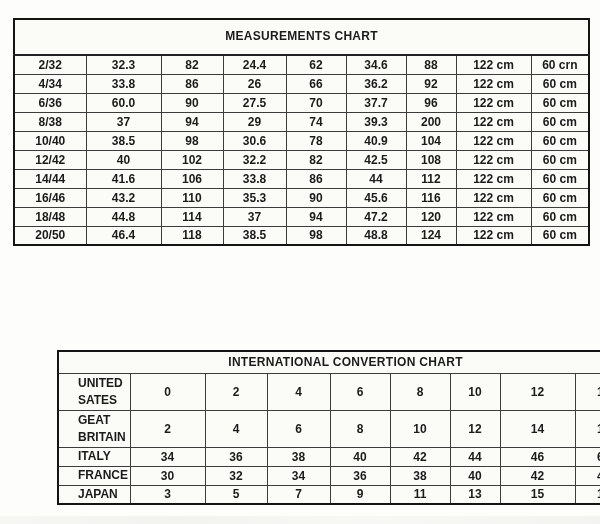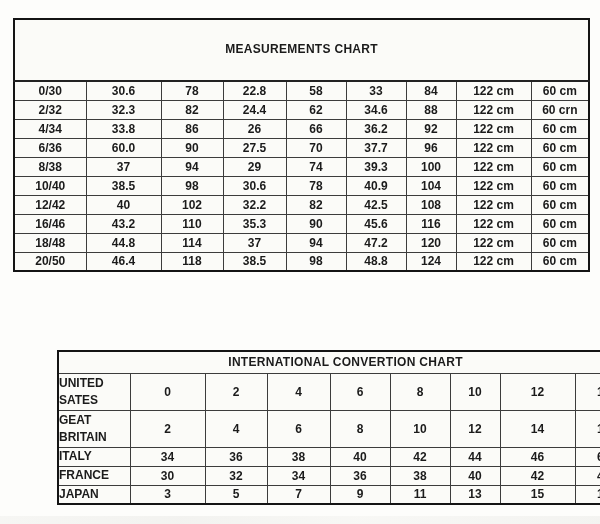--- a/index.html
+++ b/index.html
@@ -39,32 +39,32 @@
 
   .title-cell {
     border: 2px solid #141414;
     height: 25px;
     font-size: 13px;
     letter-spacing: 0.3px;
   }
   #conversion-chart .title-cell { height: 22px; }
 
   #measurements-chart thead th {
-    height: 62px;
+    height: 36px;
     white-space: pre-line;
     line-height: 1.45;
     border-bottom: 2px solid #222;
   }
   #measurements-chart tbody td { height: 19px; }
 
   #conversion-chart td { height: 19px; }
   #conversion-chart tr.tall td { height: 37px; }
   #conversion-chart td.label {
     text-align: left;
-    padding-left: 0;
+    padding-left: 19px;
     white-space: pre-line;
     line-height: 1.35;
   }
 
   .scan-smudge {
     position: absolute;
     left: 0; right: 0; bottom: 0;
     height: 8px;
     background: linear-gradient(to right, #f3f3f0, #eeeeeb 30%, #f5f5f2 60%, #efefec);
     opacity: 0.7;
@@ -87,31 +87,20 @@
         <col style="width:75px">
         <col style="width:58px">
     </colgroup>
     <thead>
       <tr>
         <th class="title-cell" colspan="9">MEASUREMENTS CHART</th>
       </tr>
     </thead>
     <tbody id="measurements-body">
         <tr>
-          <td>0/30</td>
-          <td>30.6</td>
-          <td>78</td>
-          <td>22.8</td>
-          <td>58</td>
-          <td>33</td>
-          <td>84</td>
-          <td>122 cm</td>
-          <td>60 cm</td>
-        </tr>
-        <tr>
           <td>2/32</td>
           <td>32.3</td>
           <td>82</td>
           <td>24.4</td>
           <td>62</td>
           <td>34.6</td>
           <td>88</td>
           <td>122 cm</td>
           <td>60 crn</td>
         </tr>
@@ -137,21 +126,21 @@
           <td>122 cm</td>
           <td>60 cm</td>
         </tr>
         <tr>
           <td>8/38</td>
           <td>37</td>
           <td>94</td>
           <td>29</td>
           <td>74</td>
           <td>39.3</td>
-          <td>100</td>
+          <td>200</td>
           <td>122 cm</td>
           <td>60 cm</td>
         </tr>
         <tr>
           <td>10/40</td>
           <td>38.5</td>
           <td>98</td>
           <td>30.6</td>
           <td>78</td>
           <td>40.9</td>
@@ -160,20 +149,31 @@
           <td>60 cm</td>
         </tr>
         <tr>
           <td>12/42</td>
           <td>40</td>
           <td>102</td>
           <td>32.2</td>
           <td>82</td>
           <td>42.5</td>
           <td>108</td>
+          <td>122 cm</td>
+          <td>60 cm</td>
+        </tr>
+        <tr>
+          <td>14/44</td>
+          <td>41.6</td>
+          <td>106</td>
+          <td>33.8</td>
+          <td>86</td>
+          <td>44</td>
+          <td>112</td>
           <td>122 cm</td>
           <td>60 cm</td>
         </tr>
         <tr>
           <td>16/46</td>
           <td>43.2</td>
           <td>110</td>
           <td>35.3</td>
           <td>90</td>
           <td>45.6</td>

